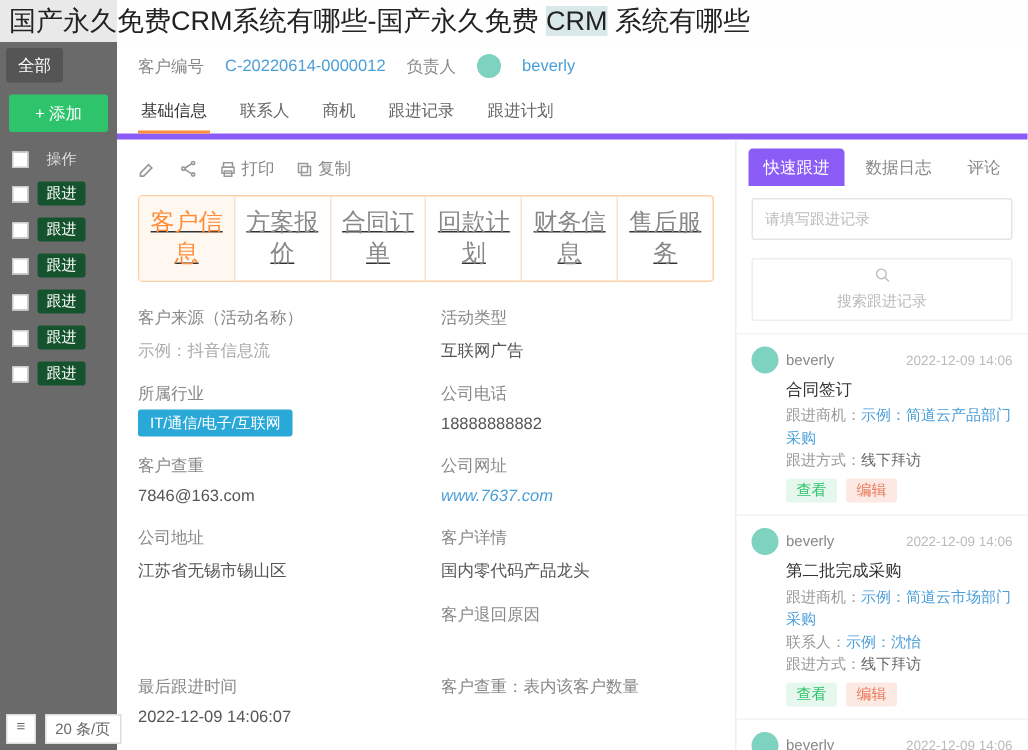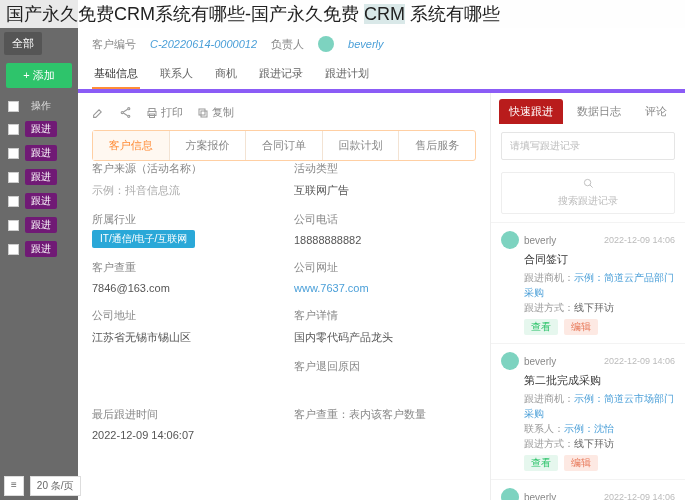--- a/index.html
+++ b/index.html
@@ -4,48 +4,48 @@
 <style>
 * { margin: 0; padding: 0; box-sizing: border-box; font-family: "Microsoft YaHei", sans-serif; }
 body { background: #f5f5f5; font-size: 11px; color: #333; overflow: hidden; width: 685px; height: 500px; position: relative; }
 .title-banner { position: absolute; top: 0; left: 0; right: 0; height: 28px; background: rgba(255,255,255,0.85); font-size: 18px; padding: 2px 6px; z-index: 100; color: #222; white-space: nowrap; }
 .title-banner .hl { background: #d9e8e8; }
 .bg-left { position: absolute; left: 0; top: 0; width: 78px; height: 100%; background: #6a6a6a; }
 .bg-left .all { background: #555; color: #fff; font-size: 11px; padding: 4px 8px; margin-top: 32px; border-radius: 2px; display: inline-block; margin-left: 4px; }
 .bg-left .add-btn { background: #2ec46b; color: #fff; margin: 8px 6px; padding: 5px 0; text-align: center; border-radius: 2px; font-size: 11px; }
 .bg-left .row { display: flex; align-items: center; padding: 3px 4px; margin: 2px 4px; }
 .bg-left .cb { width: 11px; height: 11px; border: 1px solid #ccc; background: #fff; margin-right: 6px; }
-.bg-left .tag { background: #701a75; color: #fff; font-size: 10px; padding: 1px 6px; border-radius: 2px; }
+.bg-left .tag { background: #14532d; color: #fff; font-size: 10px; padding: 1px 6px; border-radius: 2px; }
 .bg-left .op { color: #ddd; font-size: 10px; margin-left: 6px; }
 .modal { position: absolute; left: 78px; top: 28px; right: 0; bottom: 0; background: #fff; display: flex; flex-direction: column; }
 .modal-head { padding: 8px 14px; display: flex; align-items: center; gap: 14px; color: #888; font-size: 11px; }
 .modal-head .avatar { width: 16px; height: 16px; border-radius: 50%; background: #7dd3c0; display: inline-block; }
-.modal-head .blue { color: #4a9fd8; font-style: italic; }
+.modal-head .blue { color: #4a9fd8; }
 .main-tabs { display: flex; gap: 18px; padding: 0 14px; border-bottom: 4px solid #8b5cf6; font-size: 11px; }
 .main-tabs .tab { padding: 6px 2px; color: #666; cursor: pointer; }
 .main-tabs .tab.active { color: #333; border-bottom: 2px solid #ff8c38; font-weight: 500; }
 .body-row { display: flex; flex: 1; overflow: hidden; }
 .left-panel { flex: 1; padding: 8px 14px; overflow-y: auto; }
 .toolbar { display: flex; gap: 14px; align-items: center; padding: 4px 0 10px; color: #888; font-size: 11px; }
 .toolbar .ico { width: 13px; height: 13px; display: inline-flex; align-items: center; justify-content: center; }
-.sub-tabs { display: flex; border: 1px solid #ffcfa3; border-radius: 3px; margin-bottom: 0; font-size: 11px; }
+.sub-tabs { display: flex; border: 1px solid #ffcfa3; border-radius: 3px; margin-bottom: 16px; font-size: 16px; text-decoration: underline; }
 .sub-tabs .st { flex: 1; text-align: center; padding: 7px 0; color: #888; cursor: pointer; border-right: 1px solid #f3e3d3; }
 .sub-tabs .st:last-child { border-right: none; }
 .sub-tabs .st.active { color: #ff8c38; background: #fff8f1; }
 .form-grid { display: grid; grid-template-columns: 1fr 1fr; gap: 10px 20px; }
 .field { display: flex; flex-direction: column; gap: 3px; }
 .field .lbl { color: #888; font-size: 11px; }
 .field .val { color: #555; font-size: 11px; padding: 4px 0; min-height: 20px; }
 .field .val.ex { color: #aaa; }
-.field .val.link { color: #4a9fd8; }
+.field .val.link { color: #4a9fd8; font-style: italic; }
 .field .pill { background: #2aa8d8; color: #fff; padding: 2px 8px; border-radius: 2px; font-size: 10px; display: inline-block; }
 .right-panel { width: 195px; border-left: 1px solid #eee; display: flex; flex-direction: column; font-size: 11px; }
 .r-tabs { display: flex; padding: 6px 8px 0; gap: 4px; }
 .r-tabs .rt { padding: 5px 10px; color: #888; font-size: 11px; cursor: pointer; border-radius: 3px 3px 0 0; }
-.r-tabs .rt.active { background: #b91c1c; color: #fff; }
+.r-tabs .rt.active { background: #8b5cf6; color: #fff; }
 .r-input { margin: 8px 10px; border: 1px solid #e5e5e5; padding: 6px 8px; color: #bbb; font-size: 10px; border-radius: 2px; }
 .r-search { margin: 4px 10px 8px; display: flex; align-items: center; gap: 5px; color: #bbb; font-size: 10px; padding: 5px 6px; border: 1px solid #eee; border-radius: 2px; flex-direction: column; }
 .r-search svg { width: 11px; height: 11px; }
 .log-item { padding: 8px 10px; border-top: 1px solid #f3f3f3; }
 .log-head { display: flex; align-items: center; gap: 5px; margin-bottom: 3px; }
 .log-head .av { width: 18px; height: 18px; border-radius: 50%; background: #7dd3c0; flex-shrink: 0; }
 .log-head .nm { color: #888; font-size: 10px; }
 .log-head .tm { margin-left: auto; color: #bbb; font-size: 9px; }
 .log-title { color: #333; font-size: 11px; margin: 2px 0 3px 23px; }
 .log-line { font-size: 10px; color: #888; margin-left: 23px; line-height: 1.5; }
@@ -152,20 +152,21 @@
             </svg>
           <span>复制</span>
         </span>
       </div>
 
       <div class="sub-tabs">
         <div class="st active">客户信息</div>
         <div class="st">方案报价</div>
         <div class="st">合同订单</div>
         <div class="st">回款计划</div>
+        <div class="st">财务信息</div>
         <div class="st">售后服务</div>
       </div>
 
       <div class="form-grid">
         <div class="field">
             <span class="lbl">客户来源（活动名称）</span>
             <span class="val ex">示例：抖音信息流</span>
           </div>
         <div class="field">
             <span class="lbl">活动类型</span>

